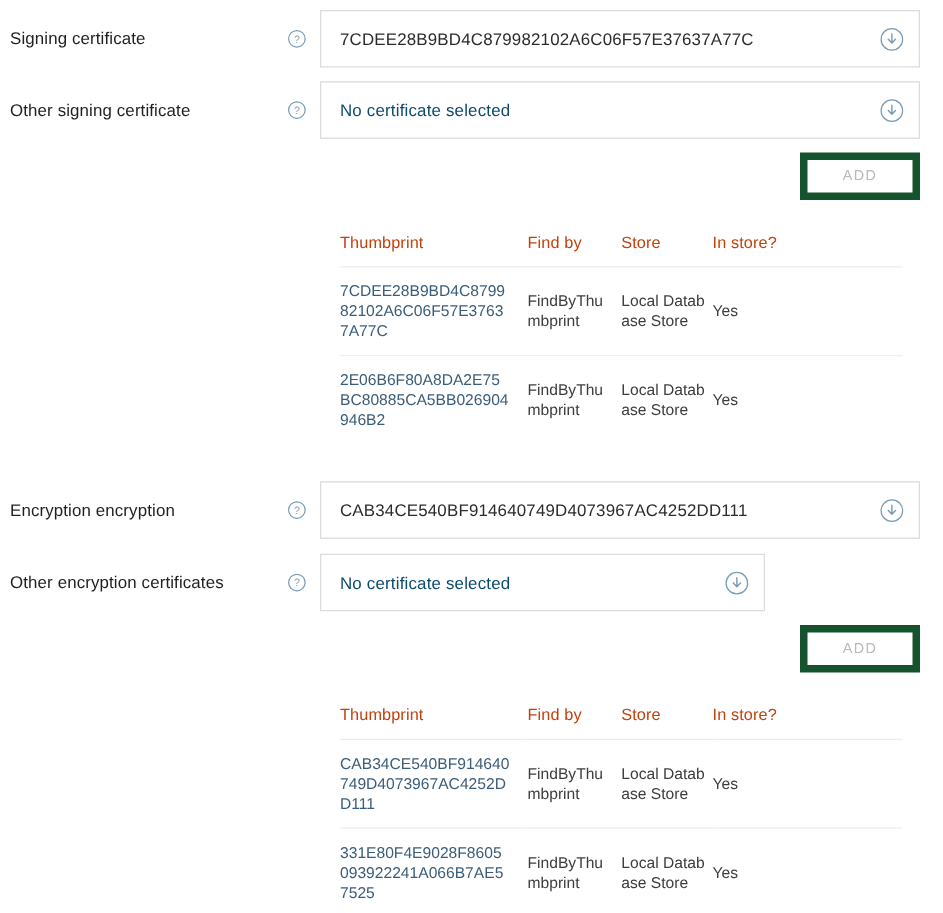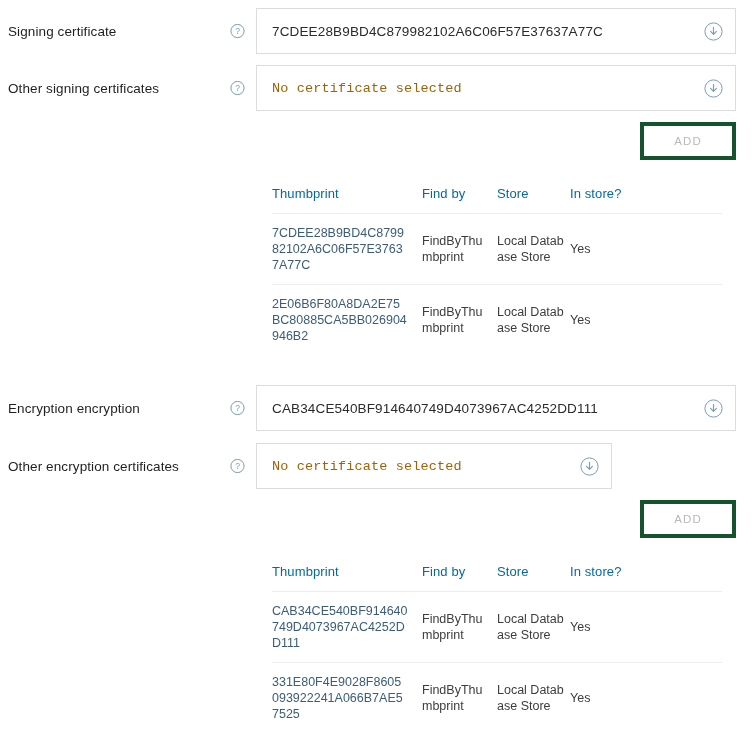--- a/index.html
+++ b/index.html
@@ -68,22 +68,21 @@
     padding-left: 15px;
     padding-right: 8px;
     font-size: 13.5px;
     color: #2b2b2b;
     letter-spacing: 0.15px;
     white-space: nowrap;
     overflow: hidden;
     text-overflow: ellipsis;
   }
   .input-value.placeholder {
-    color: #a16207;
-    font-family: Liberation Mono, monospace;
+    color: #0c4a6e;
   }
   .dl-btn {
     flex: 0 0 auto;
     width: 44px;
     height: 100%;
     display: flex;
     align-items: center;
     justify-content: center;
     cursor: pointer;
     background: transparent;
@@ -96,21 +95,21 @@
   .add-row {
     position: relative;
     height: 40px;
   }
   .add-btn {
     position: absolute;
     right: 18px;
     top: 0;
     width: 96px;
     height: 38px;
-    border: 4px solid #14532d;
+    border: 6px solid #14532d;
     background: #ffffff;
     color: #b9b9b9;
     font-size: 11.5px;
     font-family: "Liberation Sans", sans-serif;
     letter-spacing: 1.1px;
     cursor: default;
     box-sizing: border-box;
   }
 
   
@@ -123,21 +122,21 @@
   }
   .cert-table col.c-thumb { width: 150px; }
   .cert-table col.c-find  { width: 75px; }
   .cert-table col.c-store { width: 73px; }
   .cert-table col.c-in    { width: 152px; }
 
   .cert-table th {
     text-align: left;
     font-weight: normal;
     font-size: 13px;
-    color: #0369a1;
+    color: #c2410c;
     padding: 0 0 12px 0;
     vertical-align: bottom;
     letter-spacing: 0.1px;
   }
   .cert-table tbody tr {
     border-top: 1px solid #ededed;
   }
   .cert-table td {
     font-size: 12.5px;
     color: #3d3d3d;
@@ -178,21 +177,21 @@
       <button class="dl-btn">
         <svg width="19" height="19" viewBox="0 0 19 19">
           <circle cx="9.5" cy="9.5" r="8.6" fill="none" stroke="#7a9cb5" stroke-width="1"></circle>
           <path d="M9.5 5.2 L9.5 12.2 M6.6 9.4 L9.5 12.4 L12.4 9.4" fill="none" stroke="#7a9cb5" stroke-width="1.15" stroke-linecap="round" stroke-linejoin="round"></path>
         </svg>
       </button>
     </div>
   </div>
 
   <div class="field-row" style="position:absolute; left:0; top:65px; width:754px;">
-    <span class="field-label">Other signing certificates</span>
+    <span class="field-label">Other signing certificate</span>
     <span class="help-icon">
       <svg width="15" height="15" viewBox="0 0 15 15">
         <circle cx="7.5" cy="7.5" r="6.6" fill="none" stroke="#7a9cb5" stroke-width="1"></circle>
         <text x="7.5" y="10.6" text-anchor="middle" font-family="Liberation Sans, sans-serif" font-size="8.5" fill="#7a9cb5">?</text>
       </svg>
     </span>
     <div class="input-box">
       <span class="input-value placeholder">No certificate selected</span>
       <button class="dl-btn">
         <svg width="19" height="19" viewBox="0 0 19 19">

